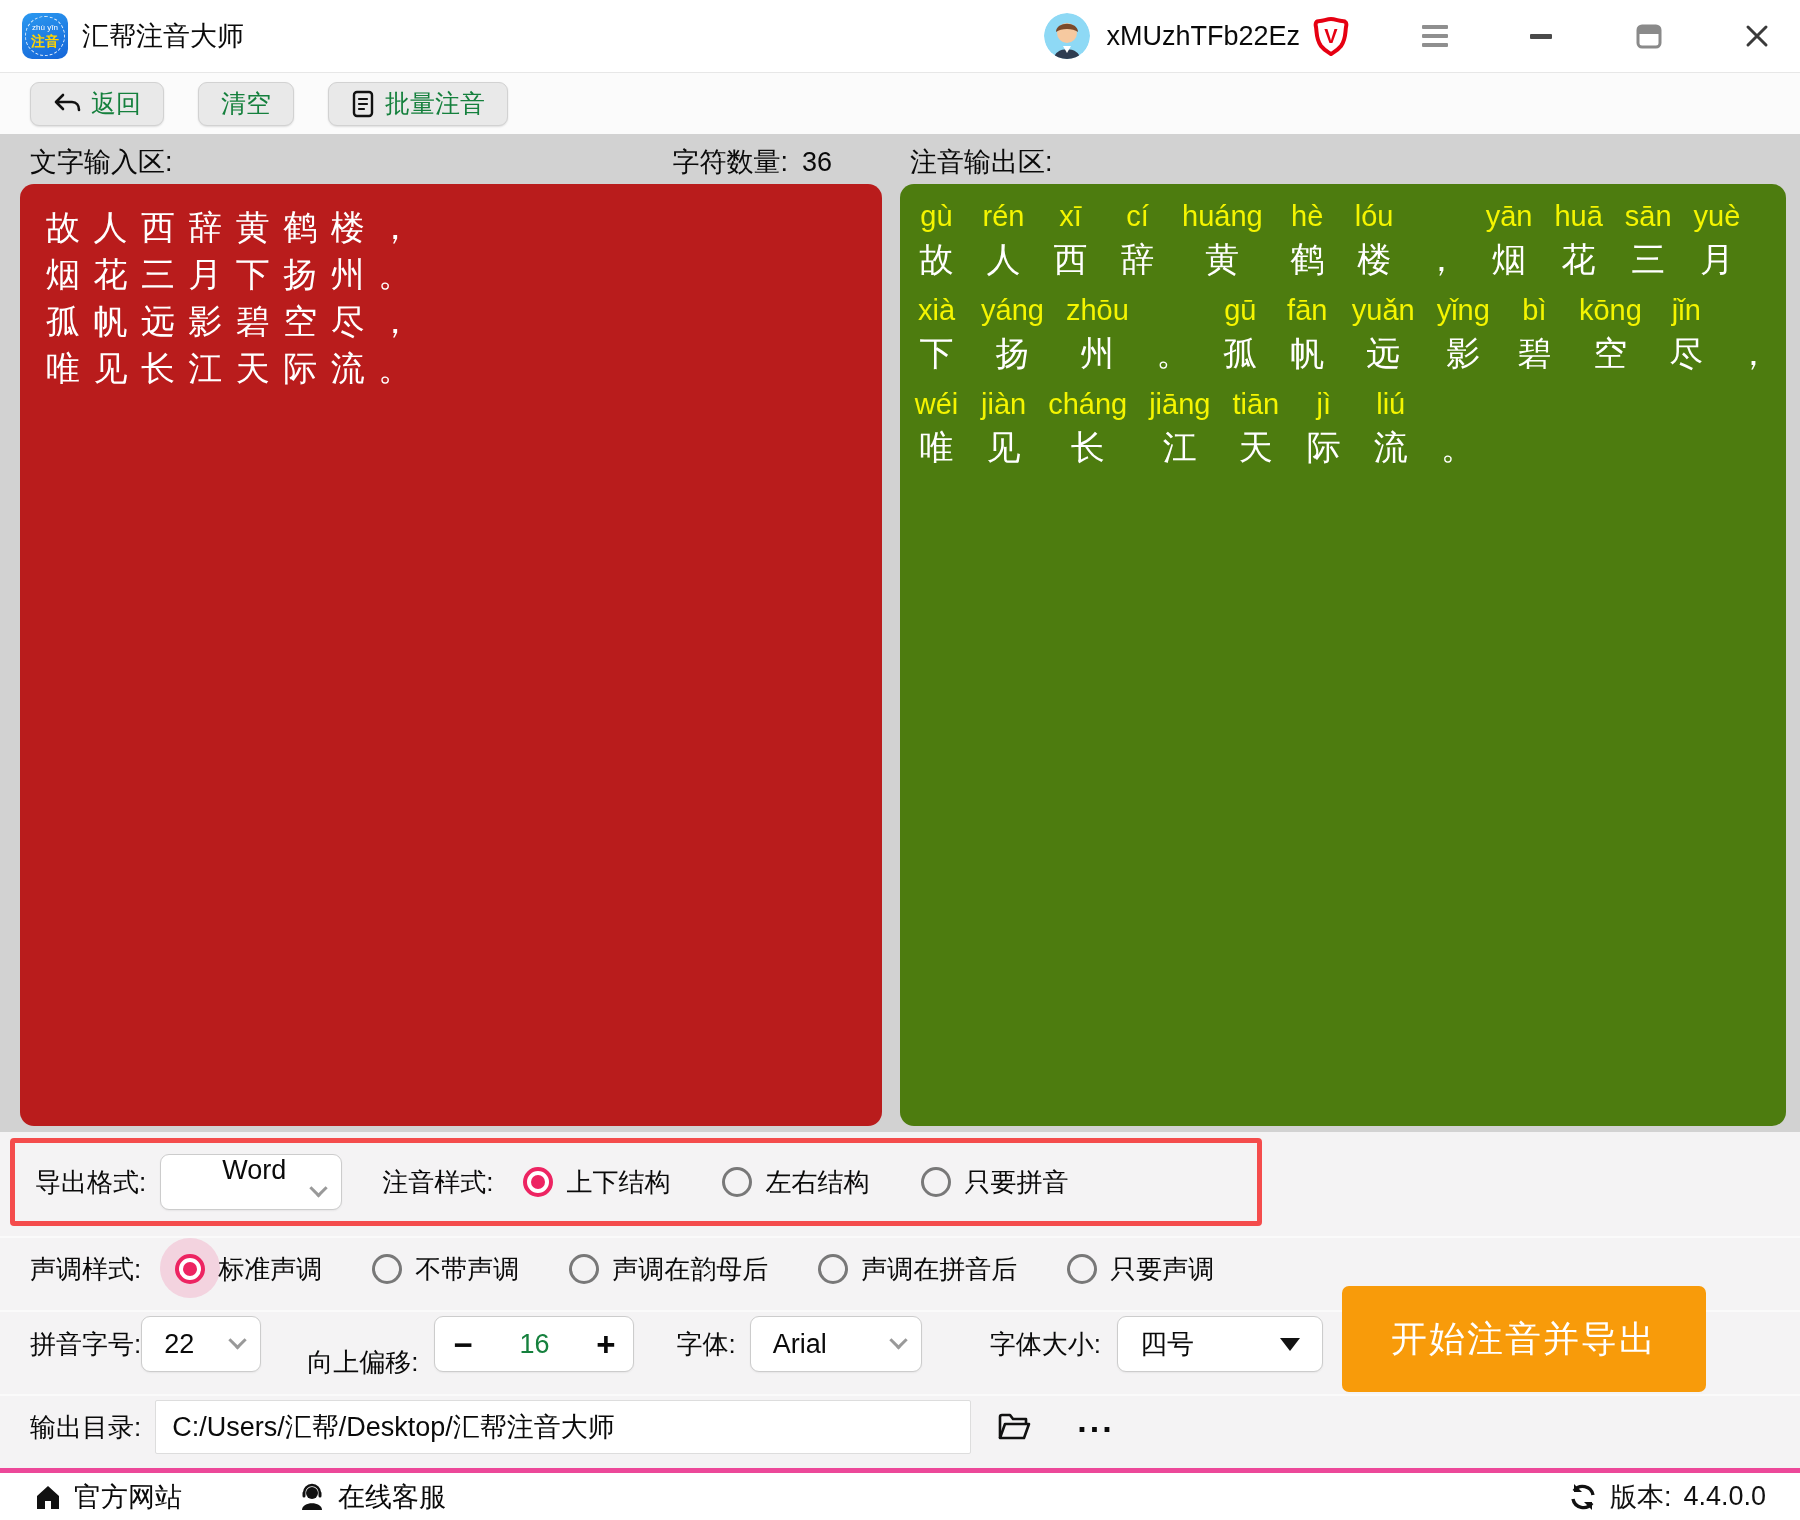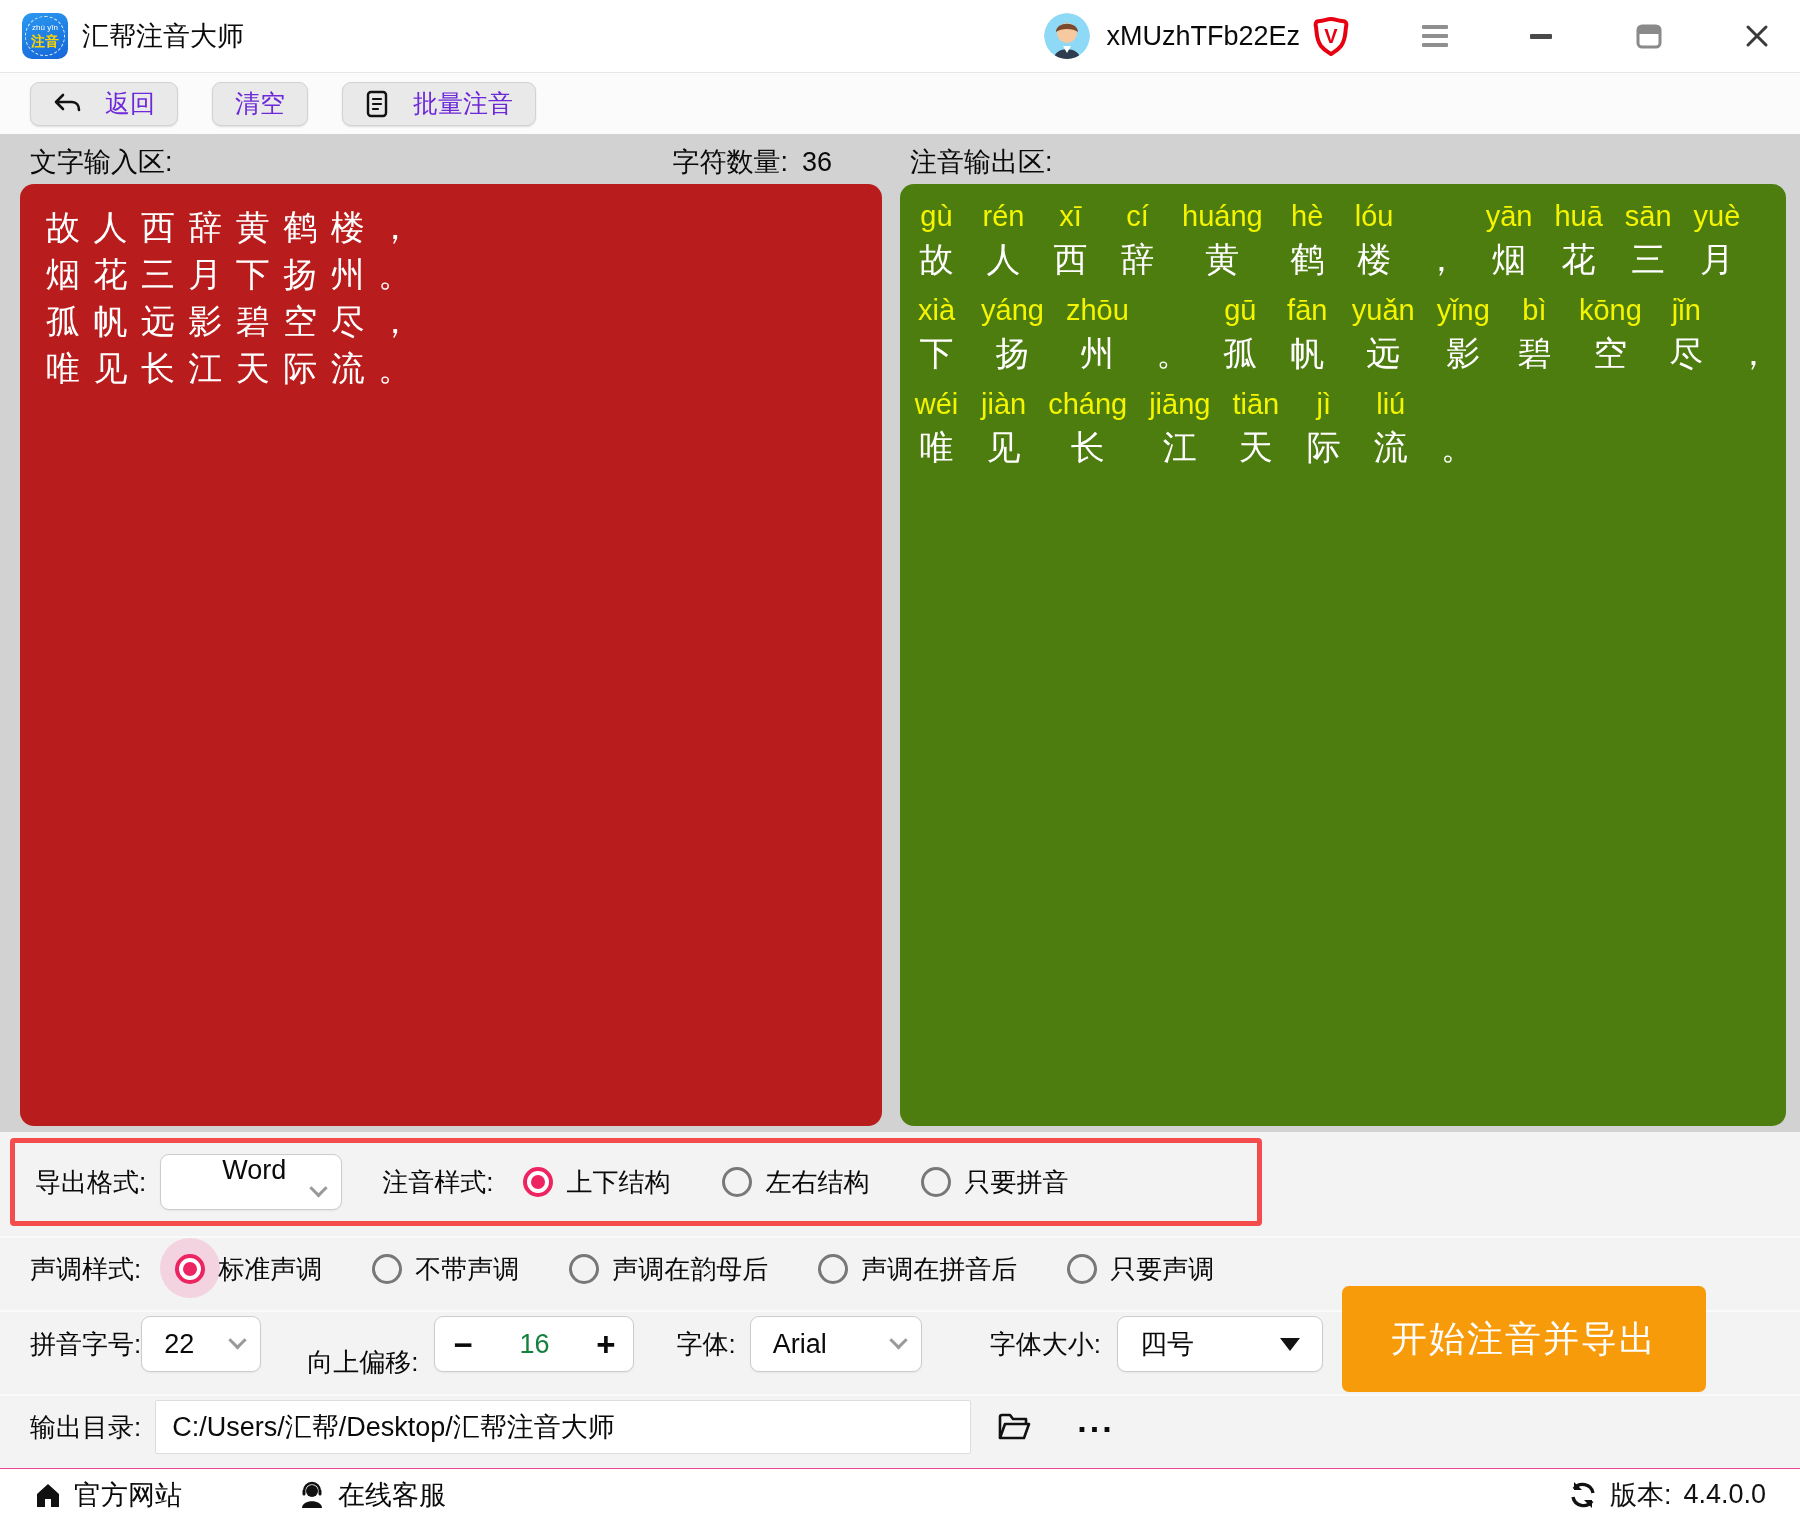--- a/index.html
+++ b/index.html
@@ -20,22 +20,22 @@
   .username{font-size:27px;margin-left:16px;color:#0a0a0a;}
   .vip{margin-left:12px;display:flex;align-items:center;}
   .menu-btn{margin-left:72px;display:flex;flex-direction:column;gap:5px;cursor:pointer;}
   .menu-btn i{display:block;width:26px;height:4px;background:#8f8f8f;border-radius:1px;}
   .winbtn{margin-left:78px;display:flex;align-items:center;justify-content:center;width:30px;height:30px;}
   .min-bar{width:22px;height:5px;background:#4a4a4a;border-radius:1px;}
 
   
   .toolbar{height:62px;background:#fbfbfb;border-top:1px solid #e7e7e7;display:flex;align-items:center;padding:0 30px;}
   .tool-btn{height:44px;background:#e9e9e9;border:1px solid #d2d2d2;border-radius:9px;
-    display:flex;align-items:center;justify-content:center;font-size:25px;color:#6d28d9;
-    padding:0 22px;box-shadow:0 1px 2px rgba(0,0,0,.12);cursor:pointer;gap:24px;}
+    display:flex;align-items:center;justify-content:center;font-size:25px;color:#15803d;
+    padding:0 22px;box-shadow:0 1px 2px rgba(0,0,0,.12);cursor:pointer;gap:10px;}
   .tool-btn + .tool-btn{margin-left:34px;}
   .batch{margin-left:auto;}
 
   
   .main{height:998px;background:#d2d2d2;display:flex;gap:18px;padding:6px 87px 6px 20px;}
   .col{display:flex;flex-direction:column;}
   .col-input{width:862px;flex:0 0 auto;}
   .col-output{flex:1;}
   .col-head{height:44px;display:flex;align-items:center;font-size:27px;color:#0a0a0a;padding:0 6px 0 10px;}
   .count-wrap{margin-left:auto;display:flex;align-items:center;gap:14px;padding-right:44px;}
@@ -89,21 +89,21 @@
   .sel-fontsize{width:206px;margin-left:16px;padding-right:22px;}
   .export-btn{position:absolute;left:1342px;top:154px;width:364px;height:106px;background:#f89b0a;border:none;
     border-radius:7px;color:#fff;font-size:36px;font-family:inherit;cursor:pointer;letter-spacing:2px;}
   .row4{top:262px;height:64px;border-top:2px solid #fafafa;}
   .dir-input{margin-left:14px;width:816px;height:54px;background:#fff;border:1px solid #ddd;border-radius:2px;
     font-size:27px;color:#0a0a0a;padding:0 16px;font-family:inherit;outline:none;}
   .folder-ic{margin-left:26px;cursor:pointer;display:flex;align-items:center;}
   .dots{margin-left:46px;font-size:34px;font-weight:bold;letter-spacing:3px;color:#0a0a0a;cursor:pointer;line-height:10px;padding-bottom:14px;}
 
   
-  .statusbar{height:52px;background:#fff;border-top:1px solid #ec4899;display:flex;align-items:center;padding:0 34px;}
+  .statusbar{height:52px;background:#fff;border-top:5px solid #ec4899;display:flex;align-items:center;padding:0 34px;}
   .sb-item{display:flex;align-items:center;gap:12px;font-size:27px;color:#0a0a0a;cursor:pointer;}
   .sb-item + .sb-item{margin-left:116px;}
   .sb-right{margin-left:auto;display:flex;align-items:center;gap:12px;font-size:27px;}
   svg{display:block;}
 </style>
 </head>
 <body>
 
 <div class="window">
 

